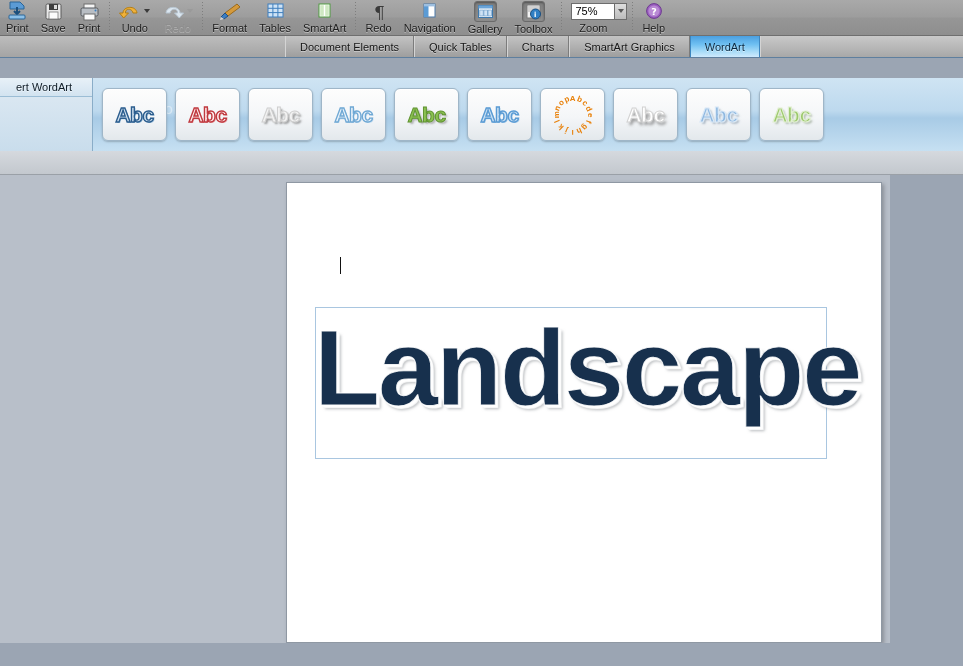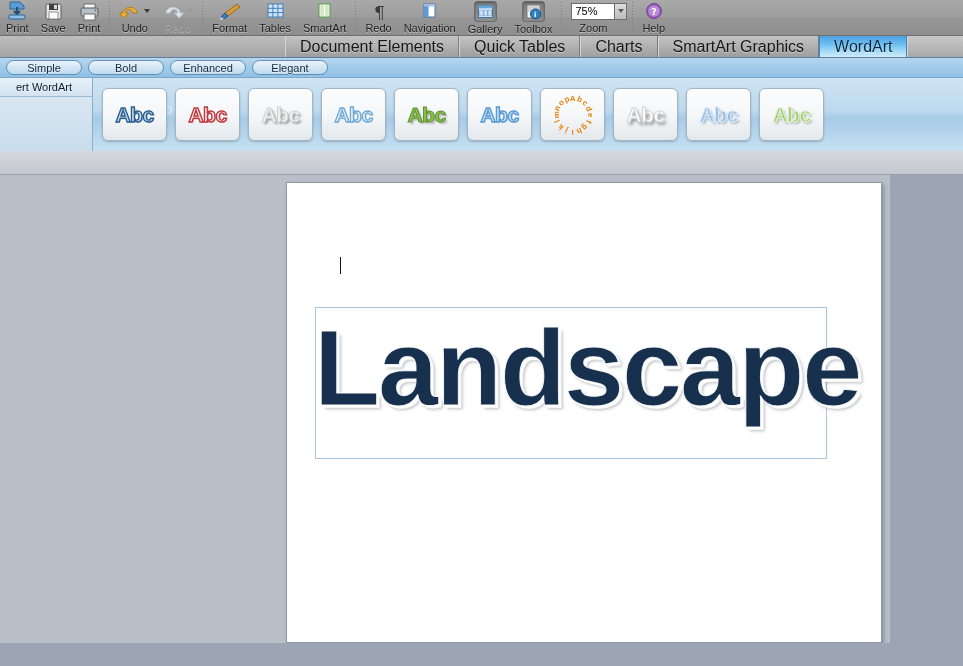--- a/index.html
+++ b/index.html
@@ -52,21 +52,21 @@
 
   
   .tabbar {
     position:absolute; left:0; top:36px; width:963px; height:22px;
     background:linear-gradient(to bottom,#bdbdbd,#a4a4a4);
     display:flex; align-items:stretch; border-bottom:1px solid #5f7f9e;
   }
   .tabbar .spacer { width:285px; }
   .gtab {
     display:flex; align-items:center; justify-content:center;
-    font-size:16px; color:#161616; padding:0 14px;
+    font-size:11px; color:#161616; padding:0 14px;
     background:linear-gradient(to bottom,#c3c3c3,#9e9e9e);
     border-right:1px solid #7c7c7c; border-left:1px solid #d4d4d4;
     text-shadow:0 1px 0 rgba(255,255,255,.4); white-space:nowrap; cursor:default;
   }
   .gtab.active {
     background:linear-gradient(to bottom,#4a9fe0 0%,#6fc0f2 40%,#a9dcf8 75%,#cfeafd 100%);
     color:#06263f; text-shadow:0 1px 0 rgba(255,255,255,.55);
     border-left:1px solid #3d86bf; border-right:1px solid #3d86bf;
   }
   .gtab.filler { flex:1; border-right:none;
@@ -377,26 +377,20 @@
   <div class="tabbar">
     <div class="spacer"></div>
     <div class="gtab">Document Elements</div>
     <div class="gtab">Quick Tables</div>
     <div class="gtab">Charts</div>
     <div class="gtab">SmartArt Graphics</div>
     <div class="gtab active">WordArt</div>
     <div class="gtab filler"></div>
   </div>
 
-  <div class="pillrow">
-    <div class="pill">Simple</div>
-    <div class="pill">Bold</div>
-    <div class="pill">Enhanced</div>
-    <div class="pill">Elegant</div>
-  </div>
 
   <div class="leftpanel">
     <div class="lp-title">ert WordArt</div>
   </div>
 
   <div class="gallerystrip">
     <div class="watermark">guide toolb                    aa         om</div>
 
     <div class="swatch">
       <span class="wa1">Abc</span>

